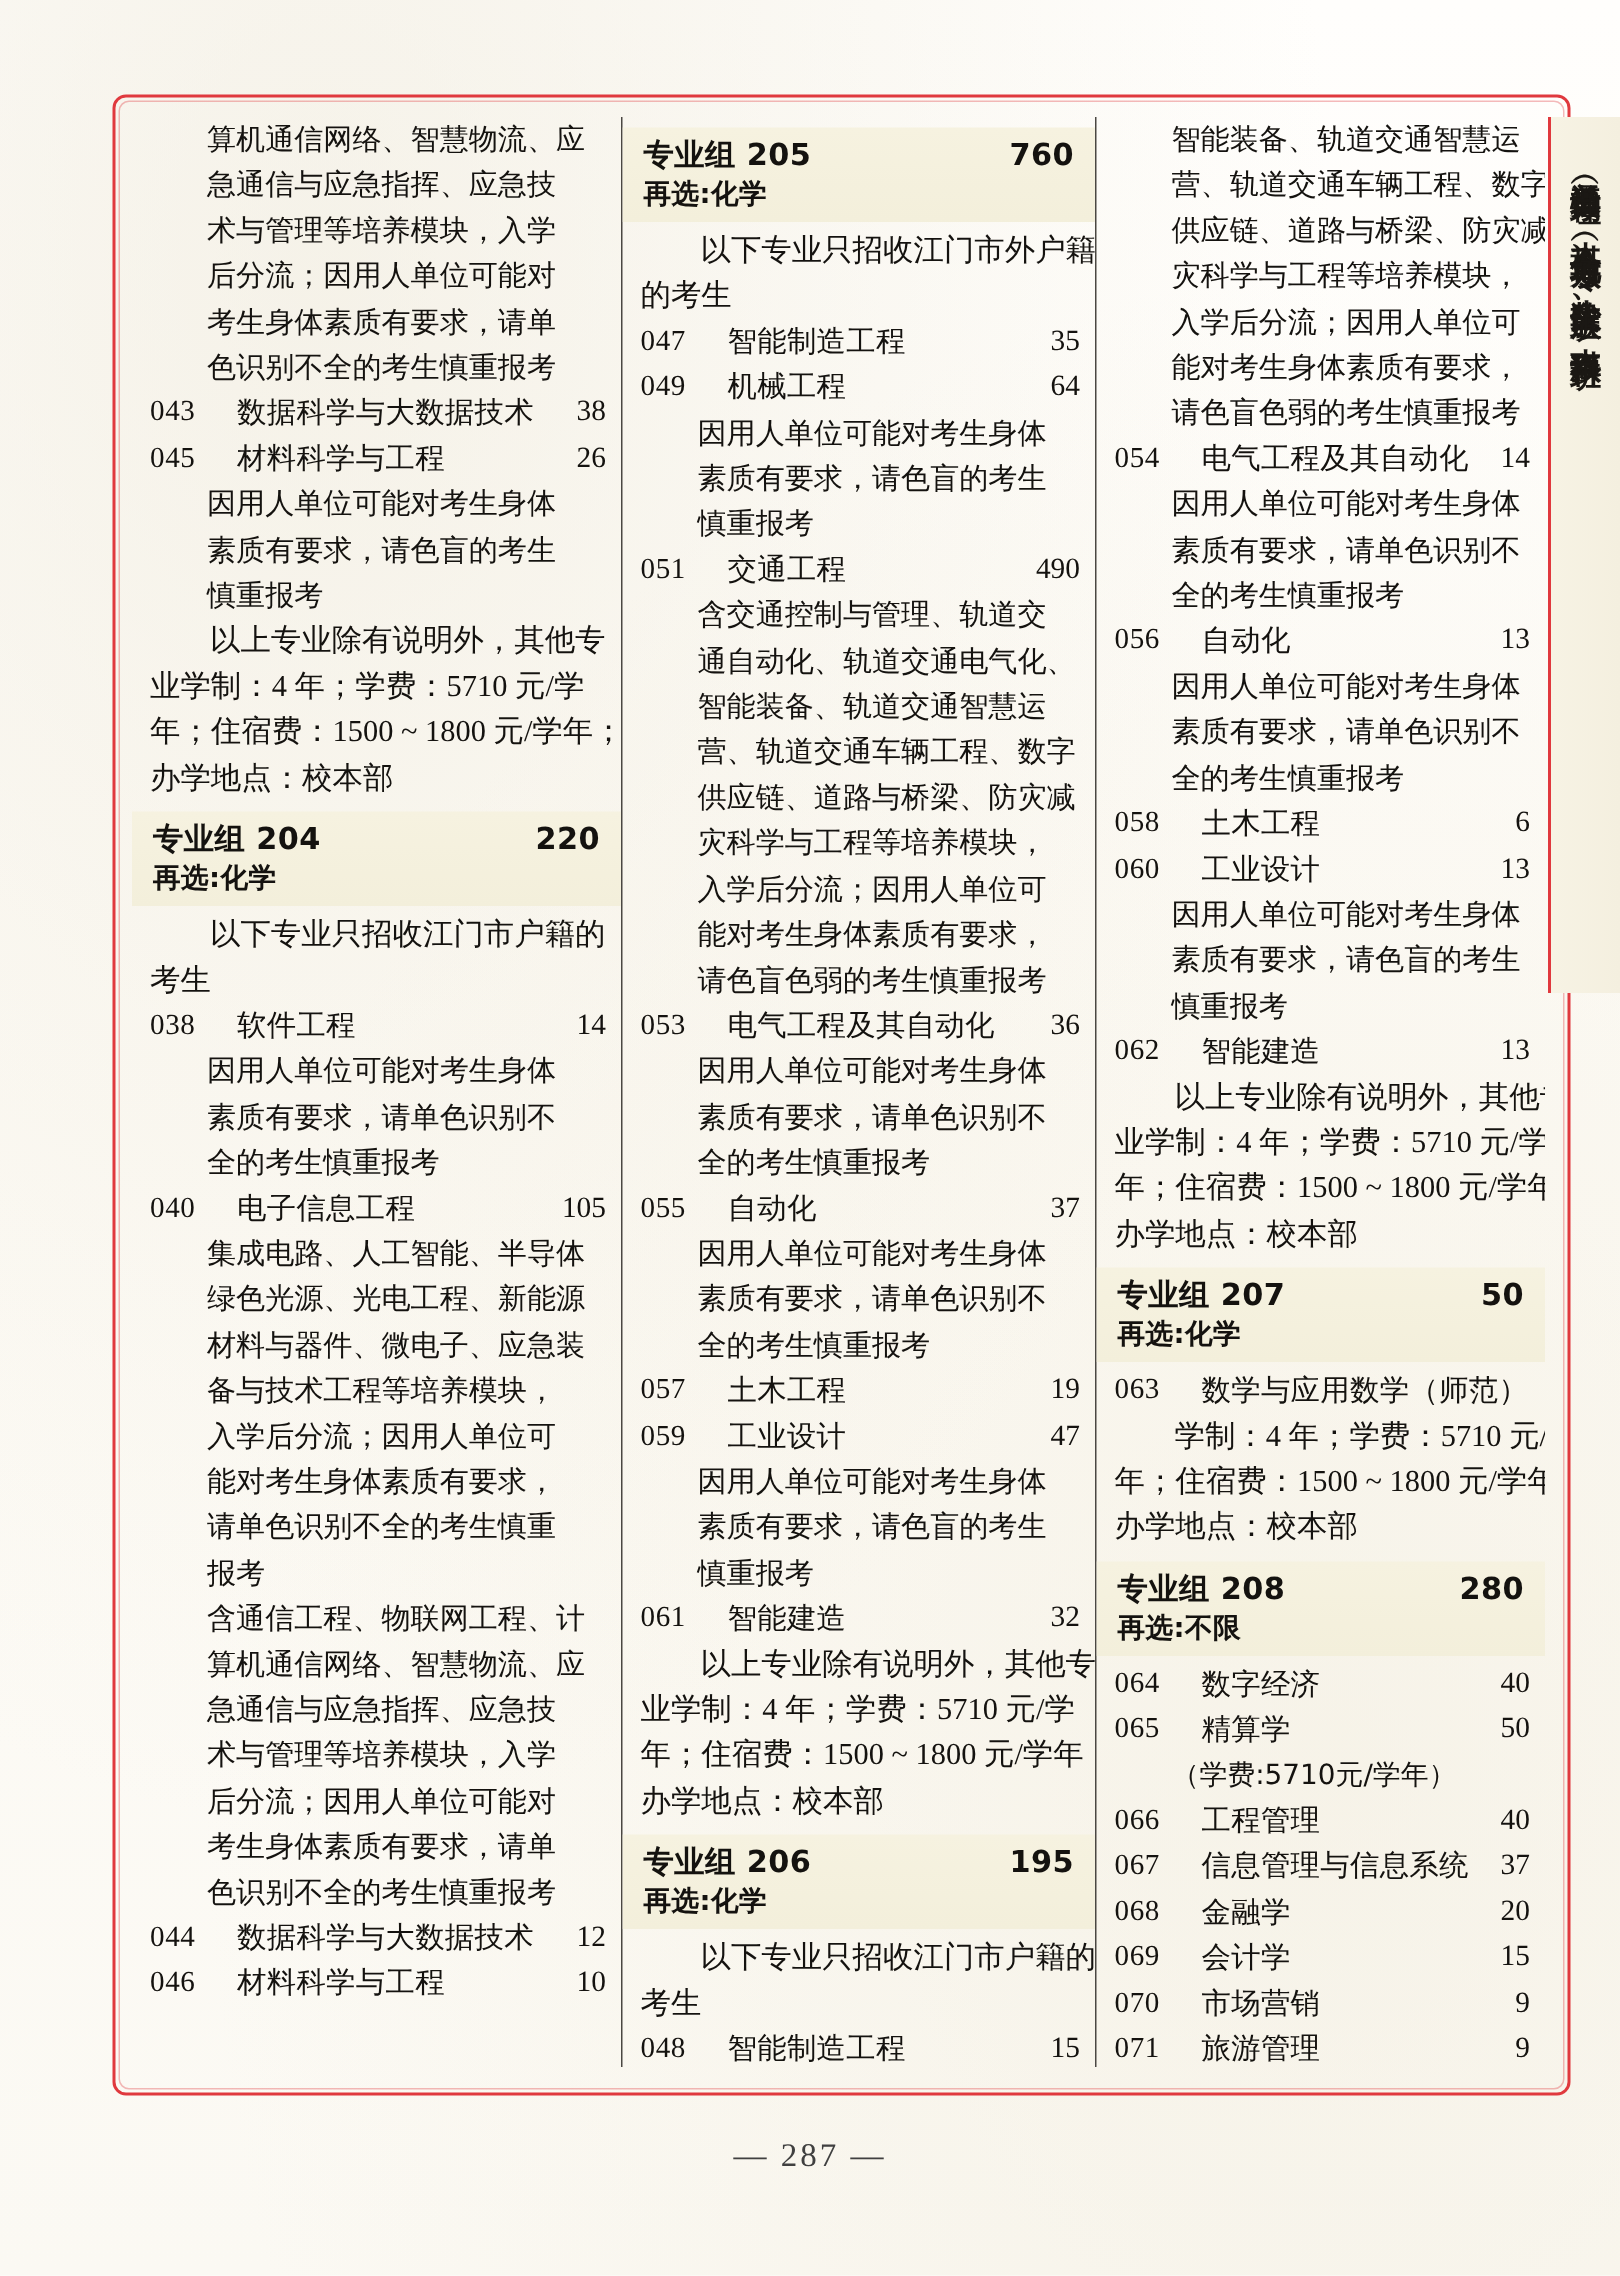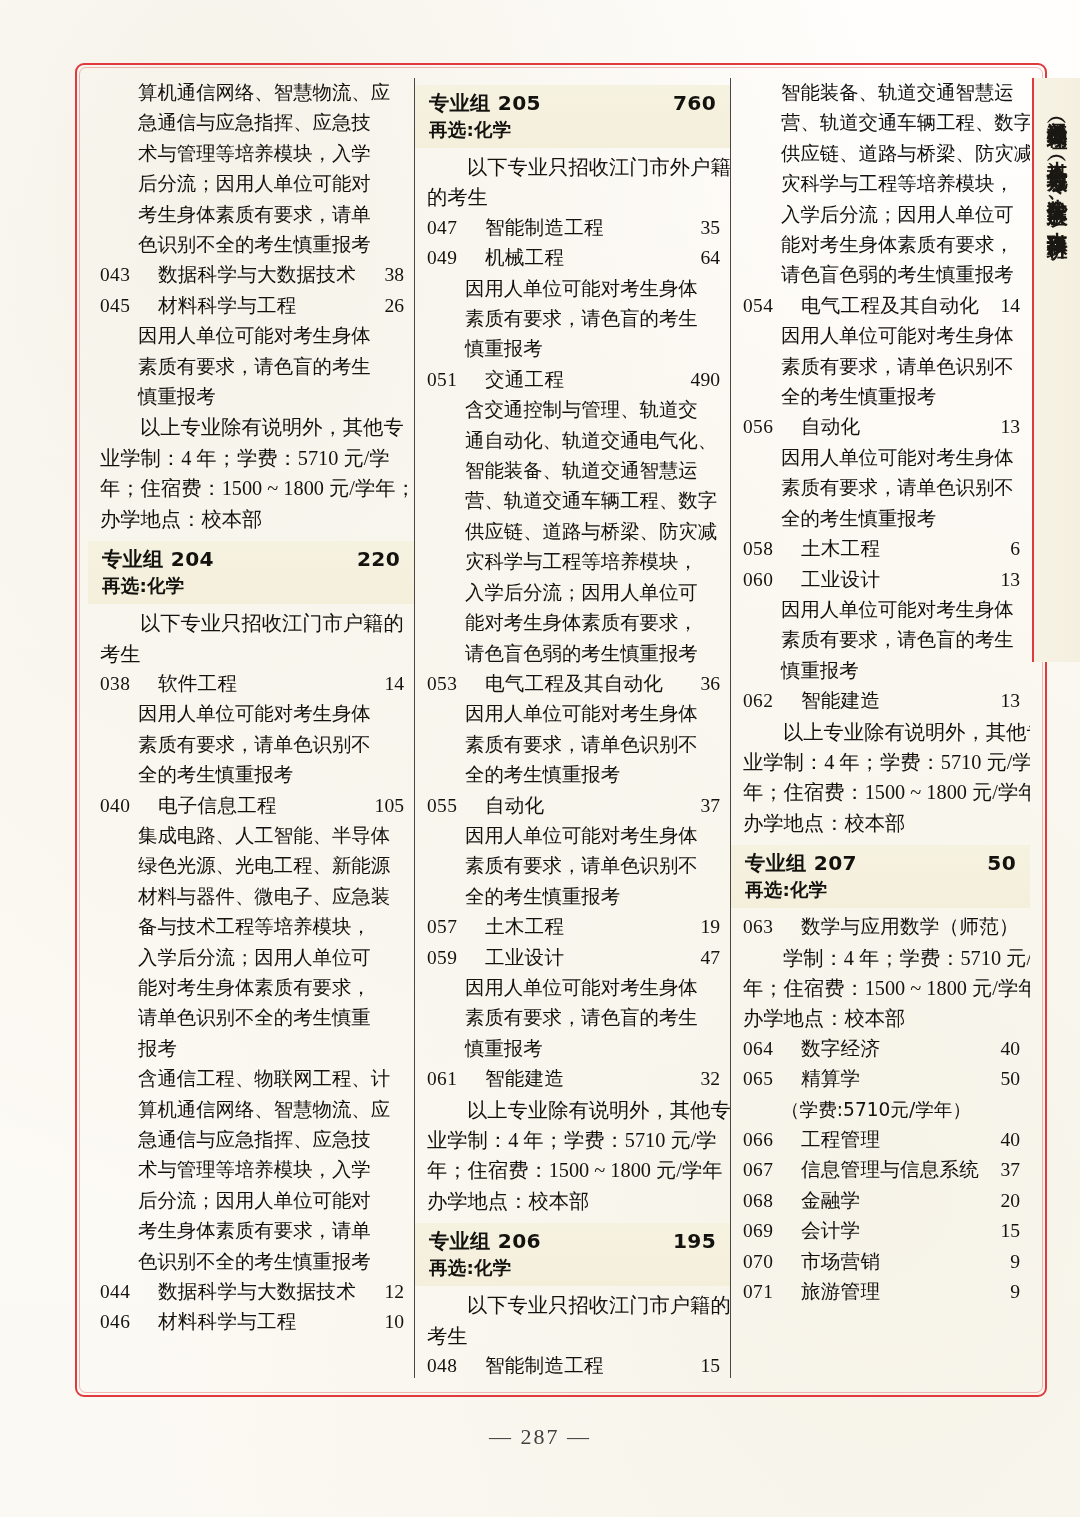--- a/index.html
+++ b/index.html
@@ -430,20 +430,27 @@
       <div class="row">
         <span class="code">063</span>
         <span class="name">数学与应用数学（师范）</span>
         <span class="qty">50</span>
       </div>
       <div>
         <div class="serif-para para">学制：4 年；学费：5710 元/学</div>
         <div class="serif-para">年；住宿费：1500 ~ 1800 元/学年；</div>
         <div class="serif-para">办学地点：校本部</div>
       </div>
+      <div class="group-head">
+        <div class="gh-top">
+          <span>专业组 208</span>
+          <span>280</span>
+        </div>
+        <div class="gh-sub">再选:不限</div>
+      </div>
       <div class="row">
         <span class="code">064</span>
         <span class="name">数字经济</span>
         <span class="qty">40</span>
       </div>
       <div class="row">
         <span class="code">065</span>
         <span class="name">精算学</span>
         <span class="qty">50</span>
       </div>

